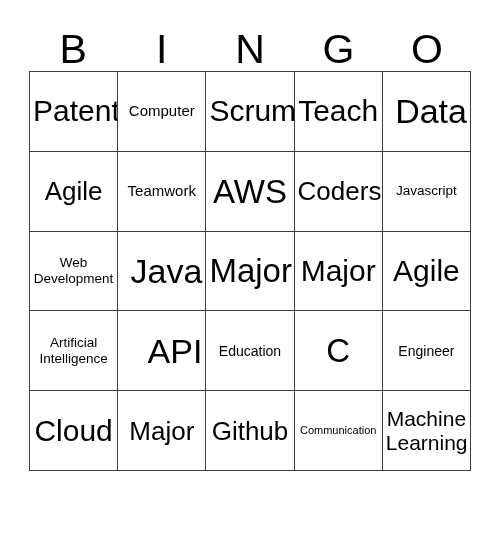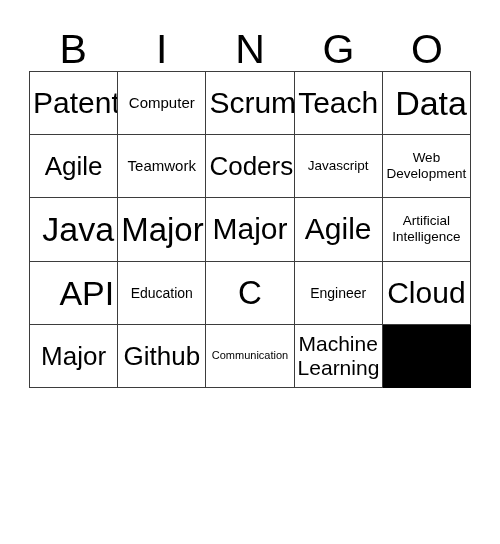--- a/index.html
+++ b/index.html
@@ -42,28 +42,28 @@
     letter-spacing: 0px;
     font-family: "Liberation Sans", sans-serif;
   }
 
   
   #bingo-grid {
     position: absolute;
     left: 29px;
     top: 71px;
     width: 442px;
-    height: 317px;
+    height: 400px;
     box-sizing: border-box;
     display: grid;
     grid-template-columns: repeat(5, 1fr);
     grid-template-rows: repeat(5, 1fr);
     border-top: 1px solid #3d3d3d;
     border-left: 1px solid #3d3d3d;
-    background: #000000;
+    background: #7dd3fc;
   }
 
   .bingo-cell {
     box-sizing: border-box;
     border-right: 1px solid #3d3d3d;
     border-bottom: 1px solid #3d3d3d;
     background: #ffffff;
     display: flex;
     align-items: center;
     justify-content: center;
@@ -122,20 +122,23 @@
       <div class="bingo-cell">
         <span class="cell-text fs-xxl">Data</span>
       </div>
       <div class="bingo-cell">
         <span class="cell-text fs-md">Agile</span>
       </div>
       <div class="bingo-cell">
         <span class="cell-text fs-xxs">Teamwork</span>
       </div>
       <div class="bingo-cell">
+        <span class="cell-text fs-xl">AWS</span>
+      </div>
+      <div class="bingo-cell">
         <span class="cell-text fs-md">Coders</span>
       </div>
       <div class="bingo-cell">
         <span class="cell-text fs-tiny">Javascript</span>
       </div>
       <div class="bingo-cell">
         <span class="cell-text fs-tiny">Web
 Development</span>
       </div>
       <div class="bingo-cell">

